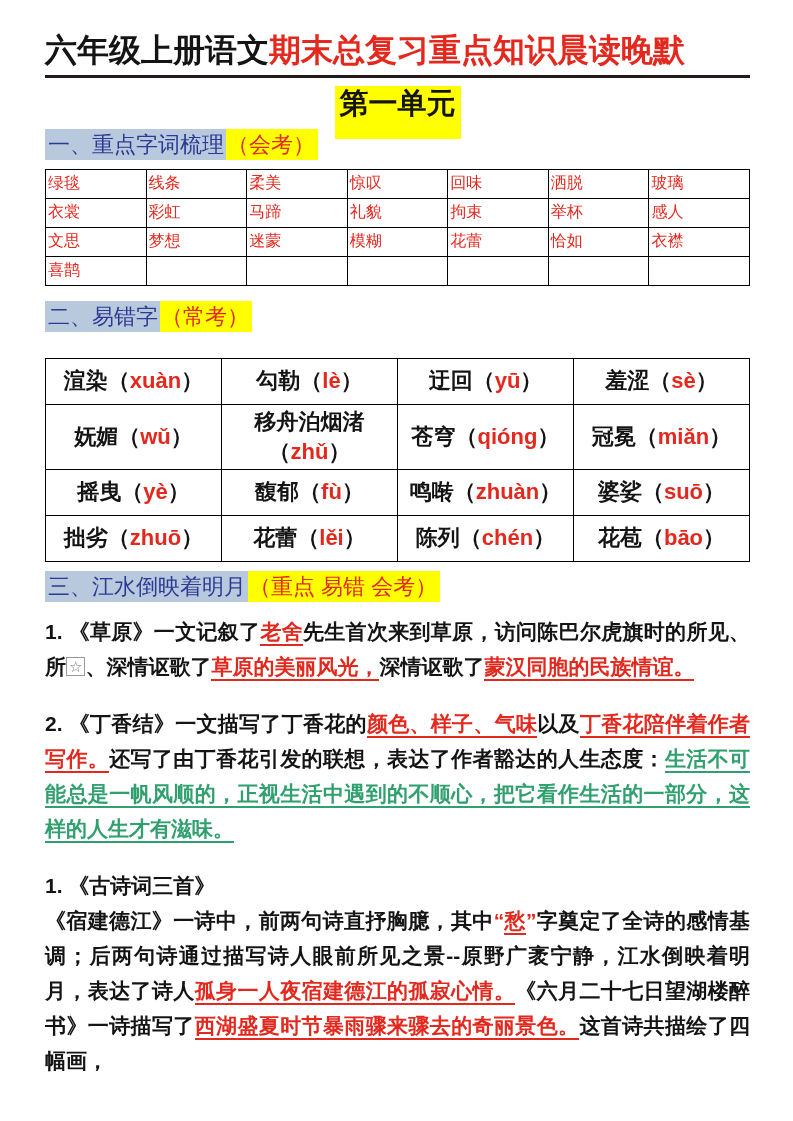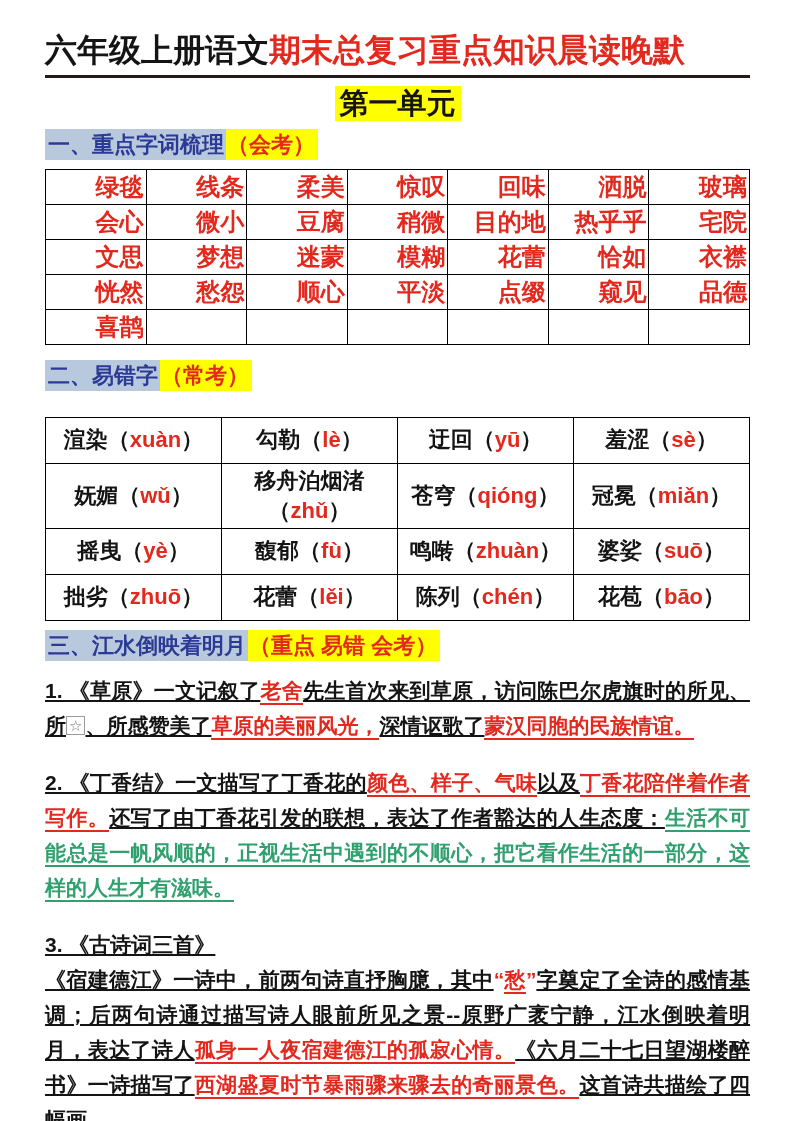--- a/index.html
+++ b/index.html
@@ -32,50 +32,50 @@
     letter-spacing:0px;
   }
   .doc-title .t-red{color:var(--red);}
 
   
   .unit-line{text-align:center;margin:6px 0 6px 0;}
   .unit-line span{
     background:var(--yel);
     font-size:29px;
     font-weight:bold;
-    padding:1px 5px 2px 5px;
+    padding:1px 5px 20px 5px;
   }
 
   
   .sec-head{
     font-size:22px;
-    font-weight:bold;
+    font-weight:normal;
     margin:2px 0 6px 0;
   }
   .sec-blue{
     color:var(--blue);
     background:var(--hlblue);
     padding:3px 2px 3px 3px;
   }
   .sec-tag{
     color:var(--red);
     background:var(--yel);
     padding:3px 3px 3px 1px;
   }
 
   
   table{border-collapse:collapse;width:100%;table-layout:fixed;}
   .vocab-table{margin:9px 0 16px 0;}
   .vocab-table td{
     border:1.6px solid #000;
-    text-align:right;
+    text-align:left;
     height:29px;
     color:var(--red);
-    font-weight:bold;
-    font-size:24px;
+    font-weight:normal;
+    font-size:16px;
     padding:1px 2px;
   }
   .pinyin-table{margin:26px 16px 10px 0;}
   .pinyin-table td{
     border:1.6px solid #000;
     text-align:center;
     height:46px;
     font-size:22px;
     font-weight:bold;
     padding:2px;
@@ -85,21 +85,21 @@
   
   .paragraphs{margin-top:12px;}
   .para{
     font-size:21px;
     font-weight:bold;
     line-height:35px;
     margin:0 0 22px 0;
     text-align:justify;
   }
   .para span{padding-bottom:1px;}
-  .seg-k{color:var(--ink);text-decoration:underline;}
+  .seg-k{color:var(--ink);}
   .seg-r{color:var(--red);}
   .seg-ru{color:var(--red);border-bottom:2px solid var(--red);}
   .seg-gu{color:var(--green);border-bottom:2px solid var(--green);}
   .seg-star{
     display:inline-block;
     color:#777;
     font-size:15px;
     line-height:15px;
     border:1px solid #9a9a9a;
     padding:1px 2px;
@@ -125,47 +125,38 @@
         <tr>
           <td>绿毯</td>
           <td>线条</td>
           <td>柔美</td>
           <td>惊叹</td>
           <td>回味</td>
           <td>洒脱</td>
           <td>玻璃</td>
         </tr>
         <tr>
-          <td>会心</td>
-          <td>微小</td>
-          <td>豆腐</td>
-          <td>稍微</td>
-          <td>目的地</td>
-          <td>热乎乎</td>
-          <td>宅院</td>
+          <td>衣裳</td>
+          <td>彩虹</td>
+          <td>马蹄</td>
+          <td>礼貌</td>
+          <td>拘束</td>
+          <td>举杯</td>
+          <td>感人</td>
         </tr>
         <tr>
           <td>文思</td>
           <td>梦想</td>
           <td>迷蒙</td>
           <td>模糊</td>
           <td>花蕾</td>
           <td>恰如</td>
           <td>衣襟</td>
         </tr>
         <tr>
-          <td>恍然</td>
-          <td>愁怨</td>
-          <td>顺心</td>
-          <td>平淡</td>
-          <td>点缀</td>
-          <td>窥见</td>
-          <td>品德</td>
-        </tr>
-        <tr>
           <td>喜鹊</td>
           <td></td>
           <td></td>
           <td></td>
           <td></td>
           <td></td>
           <td></td>
         </tr>
       </tbody>
   </table>
@@ -198,24 +189,24 @@
           <td><span>陈列（</span><span class="py">chén</span><span>）</span></td>
           <td><span>花苞（</span><span class="py">bāo</span><span>）</span></td>
         </tr>
       </tbody>
   </table>
 
   <div class="sec-head"><span class="sec-blue">三、江水倒映着明月</span><span class="sec-tag">（重点 易错 会考）</span></div>
 
   <div class="paragraphs">
       <div class="para">
-        <div><span class="seg-k">1. 《草原》一文记叙了</span><span class="seg-ru">老舍</span><span class="seg-k">先生首次来到草原，访问陈巴尔虎旗时的所见、所</span><span class="seg-star">☆</span><span class="seg-k">、所感赞美了</span><span class="seg-ru">草原的美丽风光，</span><span class="seg-k">深情讴歌了</span><span class="seg-ru">蒙汉同胞的民族情谊。</span></div>
+        <div><span class="seg-k">1. 《草原》一文记叙了</span><span class="seg-ru">老舍</span><span class="seg-k">先生首次来到草原，访问陈巴尔虎旗时的所见、所</span><span class="seg-star">☆</span><span class="seg-k">、深情讴歌了</span><span class="seg-ru">草原的美丽风光，</span><span class="seg-k">深情讴歌了</span><span class="seg-ru">蒙汉同胞的民族情谊。</span></div>
       </div>
       <div class="para">
         <div><span class="seg-k">2. 《丁香结》一文描写了丁香花的</span><span class="seg-ru">颜色、样子、气味</span><span class="seg-k">以及</span><span class="seg-ru">丁香花陪伴着作者写作。</span><span class="seg-k">还写了由丁香花引发的联想，表达了作者豁达的人生态度：</span><span class="seg-gu">生活不可能总是一帆风顺的，正视生活中遇到的不顺心，把它看作生活的一部分，这样的人生才有滋味。</span></div>
       </div>
       <div class="para">
-        <div><span class="seg-k">3. 《古诗词三首》</span></div>
+        <div><span class="seg-k">1. 《古诗词三首》</span></div>
         <div><span class="seg-k">《宿建德江》一诗中，前两句诗直抒胸臆，其中</span><span class="seg-r">“</span><span class="seg-ru">愁</span><span class="seg-r">”</span><span class="seg-k">字奠定了全诗的感情基调；后两句诗通过描写诗人眼前所见之景--原野广袤宁静，江水倒映着明月，表达了诗人</span><span class="seg-ru">孤身一人夜宿建德江的孤寂心情。</span><span class="seg-k">《六月二十七日望湖楼醉书》一诗描写了</span><span class="seg-ru">西湖盛夏时节暴雨骤来骤去的奇丽景色。</span><span class="seg-k">这首诗共描绘了四幅画，</span></div>
       </div>
     </div>
 
 </div>
 
 </body></html>

